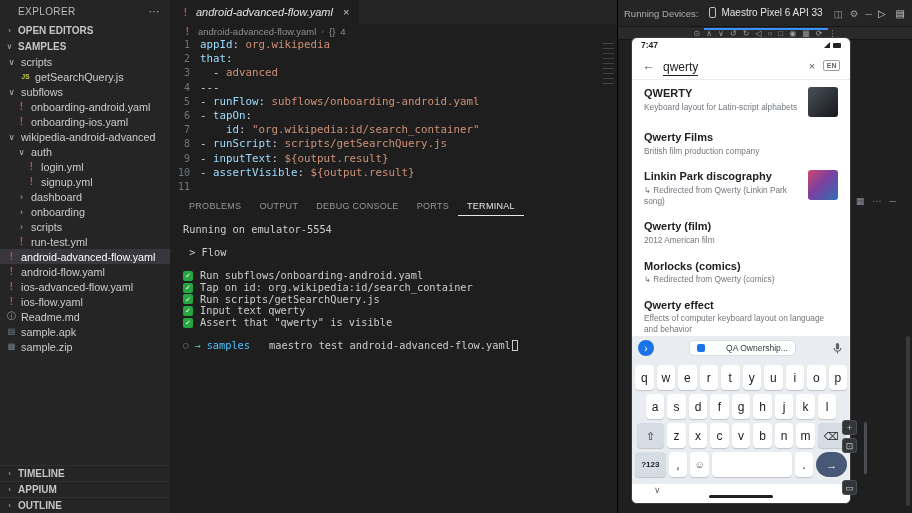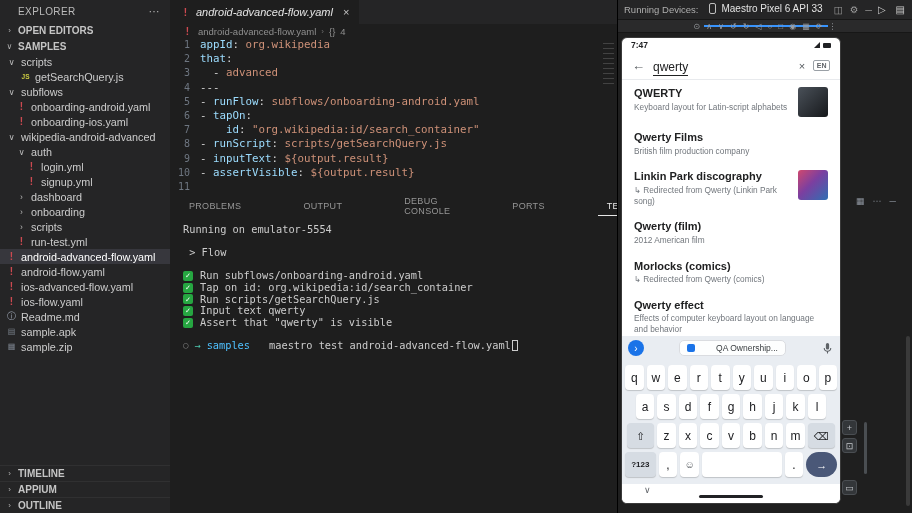--- a/index.html
+++ b/index.html
@@ -37,52 +37,52 @@
   .code { position:absolute; top:38px; left:0; right:0; height:158px; font-family:"DejaVu Sans Mono",monospace; font-size:10.8px; line-height:14.2px; }
   .code-line { display:flex; height:14.2px; }
   .ln { width:30px; text-align:right; padding-right:10px; color:#6e7681; flex:none; font-size:10px; }
   .lc { white-space:pre; }
   .tok-k { color:#9cdcfe; } .tok-s { color:#ce9178; } .tok-p { color:#d4d4d4; }
   .minimap { position:absolute; right:3px; top:3px; width:11px; height:46px; opacity:.6;
              background:repeating-linear-gradient(#1e1e1e 0 2px,#5a5a5a 2px 3px,#1e1e1e 3px 5px); }
 
   
   .panel { position:absolute; top:196px; left:0; right:0; bottom:0; }
-  .panel-tabs { height:20px; display:flex; align-items:center; padding-left:10px;gap:44px; }
+  .panel-tabs { height:20px; display:flex; align-items:center; padding-left:10px; }
   .ptab { padding:0 9px; font-size:9px; letter-spacing:.3px; color:#969696; height:20px; display:flex; align-items:center; border-bottom:1px solid transparent; cursor:pointer; }
   .ptab.active { color:#e7e7e7; border-bottom-color:#e7e7e7; }
   .terminal { position:absolute; top:28px; left:13px; right:8px; bottom:0; font-family:"DejaVu Sans Mono",monospace; font-size:10.3px; line-height:11.6px; color:#ccc; }
   .t-line { white-space:pre; display:flex; align-items:center; height:11.6px; }
   .t-blank { height:11.6px; }
   .badge { display:inline-flex; width:10px; height:10px; background:#26a641; border-radius:2px; color:#fff; font-size:8px; align-items:center; justify-content:center; margin-right:7px; flex:none; }
   .p-deco { color:#777; margin-right:6px; font-size:9px; }
   .p-arrow { color:#4ec9b0; margin-right:6px; }
   .p-dir { color:#4fc1ff; margin-right:7px; }
   .p-cmd { color:#ccc;padding-left:12px; }
   .cursor { display:inline-block; width:6px; height:11px; border:1px solid #ccc; margin-left:1px; }
 
   
   .devices { position:absolute; left:617px; top:0; width:295px; height:513px; background:#1f1f1f; border-left:1px solid #000; }
-  .dev-header { height:20px; background:#252526; display:flex; align-items:center; padding:0 8px 0 6px; gap:6px; border-bottom:1px solid #171717; }
+  .dev-header { height:27px; background:#252526; display:flex; align-items:center; padding:0 8px 0 6px; gap:6px; border-bottom:1px solid #171717; }
   .dev-label { font-size:9.5px; color:#aeaeae; white-space:nowrap; }
   .dev-tab { height:24px; display:flex; align-items:center; gap:5px; padding:16px 5px; border-bottom:2px solid #3794ff; color:#e3e3e3; font-size:10px; white-space:nowrap; cursor:pointer; }
   .phone-glyph { width:7px; height:11px; border:1px solid #bfbfbf; border-radius:2px; flex:none; }
   .dev-hicons { display:flex; gap:7px; color:#9d9d9d; font-size:9.5px; }
   .dev-hicons span, .dev-corner span, .emu-toolbar span, .dev-side span { cursor:pointer; }
   .dev-corner { margin-left:auto; display:flex; gap:10px; color:#c8c8c8; font-size:10px; }
   .emu-toolbar { height:13px; display:flex; align-items:center; justify-content:center; gap:6px; color:#9b9ea3; font-size:8px; background:#2a2a2b; border-bottom:1px solid #171717; }
   .dev-side { position:absolute; left:238px; top:196px; display:flex; gap:8px; color:#8d949e; font-size:9px; }
   .zoom { position:absolute; left:224px; top:420px; display:flex; flex-direction:column; gap:3px; }
   .zbtn { width:15px; height:15px; background:#333639; border:1px solid #4a4e52; border-radius:3px; color:#c3c6ca; font-size:9px; display:flex; align-items:center; justify-content:center; cursor:pointer; }
   .zbtn.gapped { margin-top:24px; }
   .vscroll { position:absolute; left:246px; top:422px; width:3px; height:52px; background:#4a4e52; border-radius:2px; }
   .pscroll { position:absolute; right:2px; top:336px; width:4px; height:170px; background:#3a3a3a; border-radius:2px; }
 
   
-  .phone { position:absolute; left:3px; top:37px; width:220px; height:467px; background:#fff; border-radius:6px; overflow:hidden; color:#202122; border:1px solid #3a3a3a; }
+  .phone { position:absolute; left:13px; top:37px; width:220px; height:467px; background:#fff; border-radius:6px; overflow:hidden; color:#202122; border:1px solid #3a3a3a; }
   .statusbar { height:14px; display:flex; align-items:center; padding:0 9px; }
   .st-time { font-size:8.5px; font-weight:bold; color:#202124; flex:1; }
   .st-icons { display:flex; align-items:center; gap:3px; }
   .sig { width:0; height:0; border-left:6px solid transparent; border-bottom:6px solid #202124; }
   .bat { width:8px; height:5px; background:#202124; border-radius:1px; }
   .searchbar { height:27px; display:flex; align-items:center; gap:8px; padding:0 10px; }
   .back { color:#54595d; font-size:13px; cursor:pointer; }
   .query-wrap { flex:1; }
   .query { font-size:12px; color:#202122; border-bottom:1.5px solid #202122; padding-bottom:1px; }
   .close { color:#54595d; font-size:11px; cursor:pointer; }

